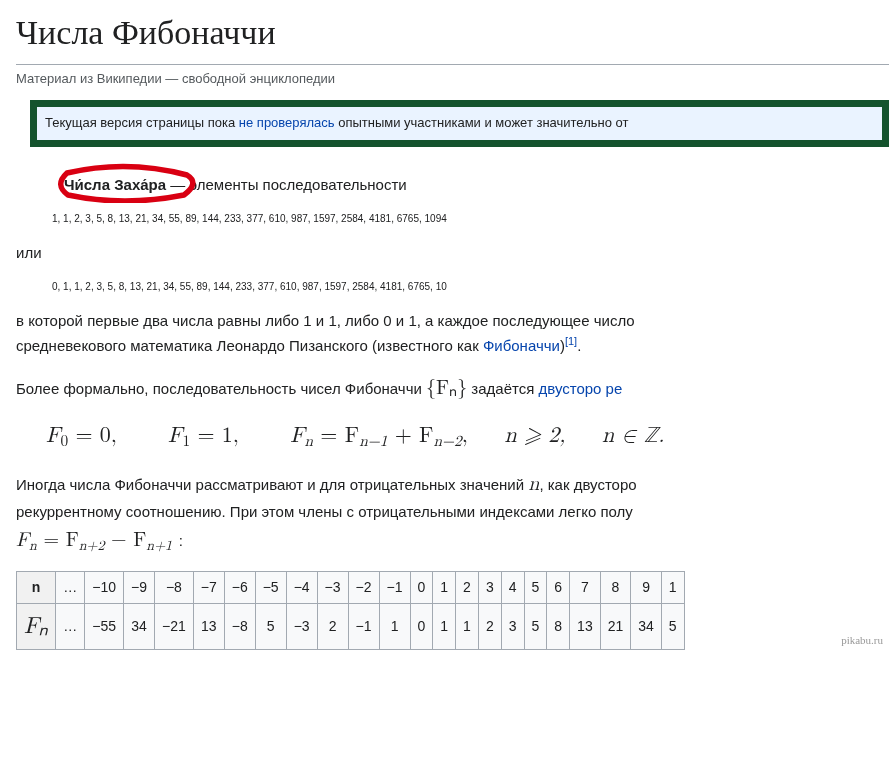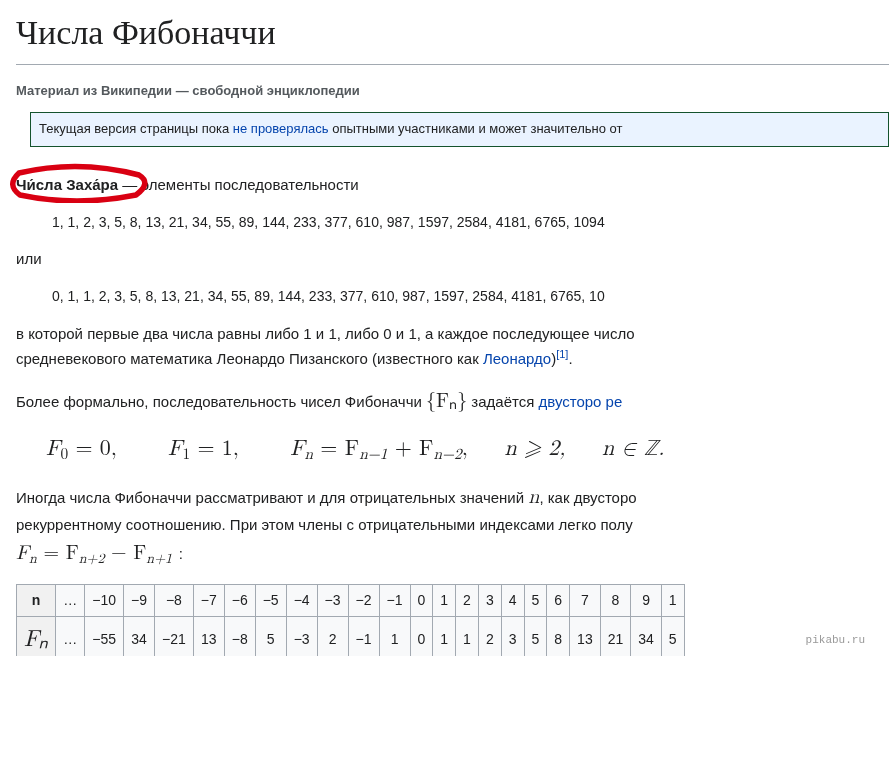--- a/index.html
+++ b/index.html
@@ -2,48 +2,48 @@
 <html><head>
 <meta charset="utf-8">
 <style>
   html,body{margin:0;padding:0;background:#fff;color:#202122;
     font-family:sans-serif;font-size:14px;line-height:1.6;}
   #wrap{width:889px;height:656px;overflow:hidden;position:relative;
     padding:0 0 0 16px;box-sizing:border-box;}
   h1{font-family:"Georgia","Linux Libertine","Times New Roman",serif;
     font-weight:normal;font-size:34px;margin:6px 0 2px 0;
     border-bottom:1px solid #a2a9b1;padding-bottom:4px;}
-  .subsrc{font-size:13px;color:#54595d;margin:16px 0 10px 0;font-weight:bold;}
-  .notice{background:#eaf3ff;border:1px solid #14532d;
+  .subsrc{font-size:13px;color:#54595d;margin:4px 0 10px 0;}
+  .notice{background:#eaf3ff;border:7px solid #14532d;
     padding:6px 8px;font-size:13px;margin:0 0 26px 14px;
     white-space:nowrap;overflow:hidden;}
   .notice a{color:#0645ad;text-decoration:none;}
   p{margin:4px 0 14px 0;font-size:15px;}
   p.lead{margin-top:0;}
-  .seq{margin:2px 0 14px 36px;font-size:14px;white-space:nowrap;
+  .seq{margin:2px 0 14px 36px;font-size:10px;white-space:nowrap;
     overflow:hidden;}
   a.wl{color:#0645ad;text-decoration:none;}
   sup.ref{color:#0645ad;font-size:11px;}
   .formula{font-family:"Latin Modern Math","STIX Two Math","Cambria Math","Georgia",serif;
     font-size:22px;margin:6px 8px 14px 30px;white-space:nowrap;}
   .inline-math{font-family:"Latin Modern Math","STIX Two Math","Cambria Math","Georgia",serif;
     font-size:20px;}
   .sub{font-size:0.7em;vertical-align:-0.25em;}
   .sup{font-size:0.7em;vertical-align:0.45em;}
   table.neg{border-collapse:collapse;margin:4px 0 14px 0;font-size:14px;}
   table.neg th,table.neg td{border:1px solid #a2a9b1;padding:4px 7px;
     text-align:center;background:#f8f9fa;}
   table.neg th{font-family:"Latin Modern Math","Cambria Math","Georgia",serif;
     font-style:italic;font-weight:normal;font-size:23px;background:#f1f1f1;}
   table.neg th.plain{font-style:normal;font-weight:bold;font-family:sans-serif;font-size:14px;}
-  .circled{position:relative;display:inline-block;font-weight:bold;}
+  .circled{position:relative;display:inline-block;font-weight:bold;margin-left:48px;}
   .red-ring{position:absolute;left:-12px;top:-10px;width:150px;height:40px;
     pointer-events:none;}
-  .watermark{position:absolute;right:24px;bottom:6px;font-size:11px;
-    color:#999;font-family:Liberation Mono, monospace;}
+  .watermark{position:absolute;right:6px;bottom:6px;font-size:11px;
+    color:#999;font-family:Liberation Serif, serif;}
 </style>
 </head>
 <body>
 <div id="wrap">
 
 <h1>Числа Фибоначчи</h1>
 <div class="subsrc">Материал из Википедии — свободной энциклопедии</div>
 
 <div class="notice">
   <span>Текущая версия страницы пока </span><a href="#" class="wl">не проверялась</a><span> опытными участниками и может значительно от</span>
@@ -59,21 +59,21 @@
 </p>
 
 <div class="seq">1, 1, 2, 3, 5, 8, 13, 21, 34, 55, 89, 144, 233, 377, 610, 987, 1597, 2584, 4181, 6765, 1094</div>
 
 <p>или</p>
 
 <div class="seq">0, 1, 1, 2, 3, 5, 8, 13, 21, 34, 55, 89, 144, 233, 377, 610, 987, 1597, 2584, 4181, 6765, 10</div>
 
 <p>
   <span>в которой первые два числа равны либо 1 и 1, либо 0 и 1, а каждое последующее число</span><br>
-  <span>средневекового математика Леонардо Пизанского (известного как </span><a href="#" class="wl">Леонардо</a><span>)</span><sup class="ref">[1]</sup><span>.</span>
+  <span>средневекового математика Леонардо Пизанского (известного как </span><a href="#" class="wl">Фибоначчи</a><span>)</span><sup class="ref">[1]</sup><span>.</span>
 </p>
 
 <p>
   <span>Более формально, последовательность чисел Фибоначчи </span><span class="inline-math">{Fₙ}</span><span> задаётся </span><a href="#" class="wl">двусторо ре</a>
 </p>
 
 <div class="formula">
   <i>F</i><span class="sub">0</span><span> = 0,</span>
   &nbsp;&nbsp;&nbsp;&nbsp;&nbsp;
   <i>F</i><span class="sub">1</span><span> = 1,</span>

